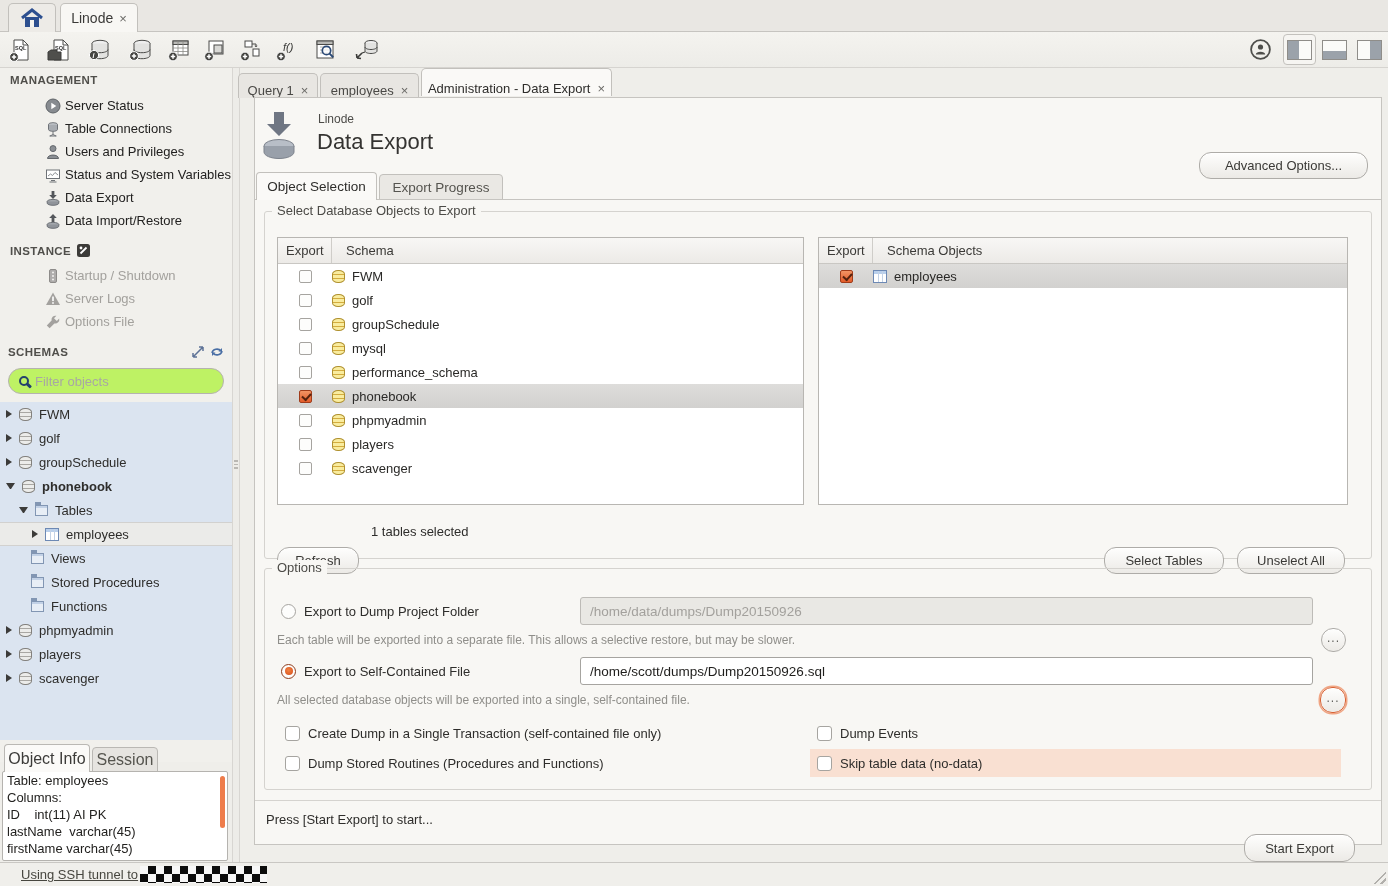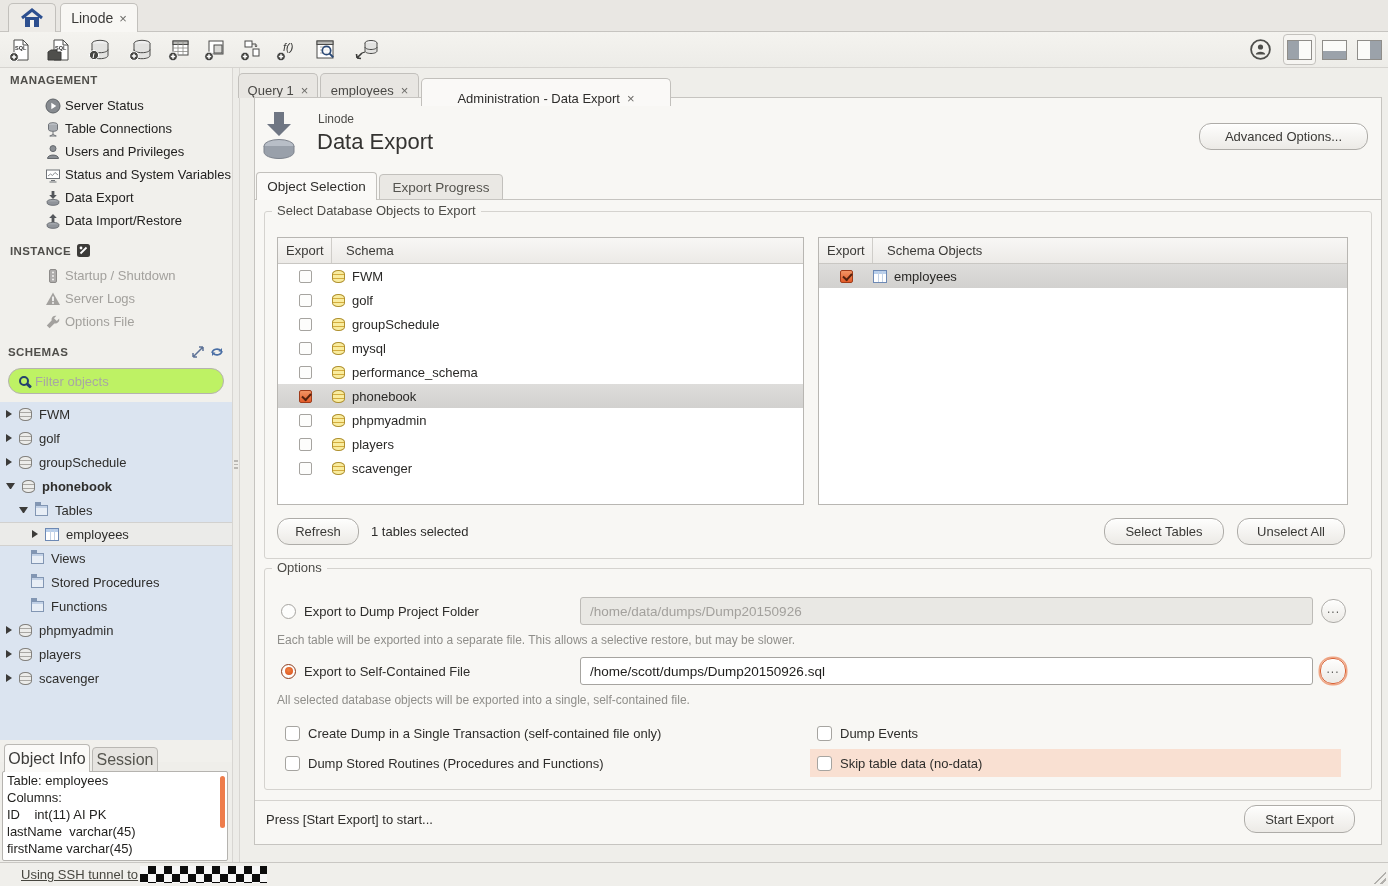--- a/index.html
+++ b/index.html
@@ -70,27 +70,27 @@
   #redact { width:127px; height:17px; margin-left:2px;
     background:repeating-conic-gradient(#0c0c0c 0% 25%, #f7f7f7 0% 50%); background-size:16px 16px; }
   #grip { position:absolute; right:2px; bottom:2px; width:15px; height:15px;
     background:repeating-linear-gradient(135deg, transparent 0 3px, #b2b0ac 3px 4.6px);
     clip-path:polygon(100% 0, 100% 100%, 0 100%); }
   
   .qtab { position:absolute; border:1px solid #c2c0bc; border-bottom:none; border-radius:5px 5px 0 0;
     display:flex; align-items:flex-end; justify-content:center; gap:7px; font-size:13px; color:#4a4946; background:#e8e6e2; }
   #qtab1 { left:238px; top:73px; width:80px; height:25px; }
   #qtab2 { left:320px; top:73px; width:99px; height:25px; }
-  #qtab3 { left:421px; top:78px; width:250px; height:28px; background:#faf9f7; color:#2e2d2b; z-index:3; }
+  #qtab3 { left:421px; top:68px; width:191px; height:28px; background:#faf9f7; color:#2e2d2b; z-index:3; }
   
   #mainpanel { left:254px; top:97px; width:1128px; height:748px; background:#f8f7f4; border:1px solid #c6c4c0; }
   #advbtn { left:1199px; top:123px; width:169px; height:27px; }
   .btn { position:absolute; display:flex; align-items:center; justify-content:center;
     background:linear-gradient(#fefefd,#eceae6); border:1px solid #aeaca8; border-radius:12px;
-    font-size:13px; color:#3a3936; box-shadow:inset 0 1px 0 rgba(255,255,255,.7); }
+    font-size:13px; color:#3a3936; box-shadow:inset 0 1px 0 rgba(255,255,255,.7);margin-top:29px; }
   #hdr-conn { left:318px; top:112px; font-size:12px; color:#4c4b48; }
   #hdr-title { left:317px; top:129px; font-size:22px; color:#343331; }
   
   .subtab { position:absolute; border:1px solid #c2c0bc; border-radius:4px 4px 0 0;
     display:flex; align-items:center; justify-content:center; font-size:13.5px; }
   #subtab1 { left:256px; top:172px; width:121px; height:28px; background:#faf9f7; border-bottom:none; color:#2e2d2b; z-index:2; }
   #subtab2 { left:379px; top:174px; width:124px; height:26px; background:#eae8e4; color:#55544f; }
   #subtab-line { left:255px; top:199px; width:1126px; height:1px; background:#c6c4c0; }
   
   .groupbox { position:absolute; border:1px solid #d5d3cf; border-radius:3px; }

